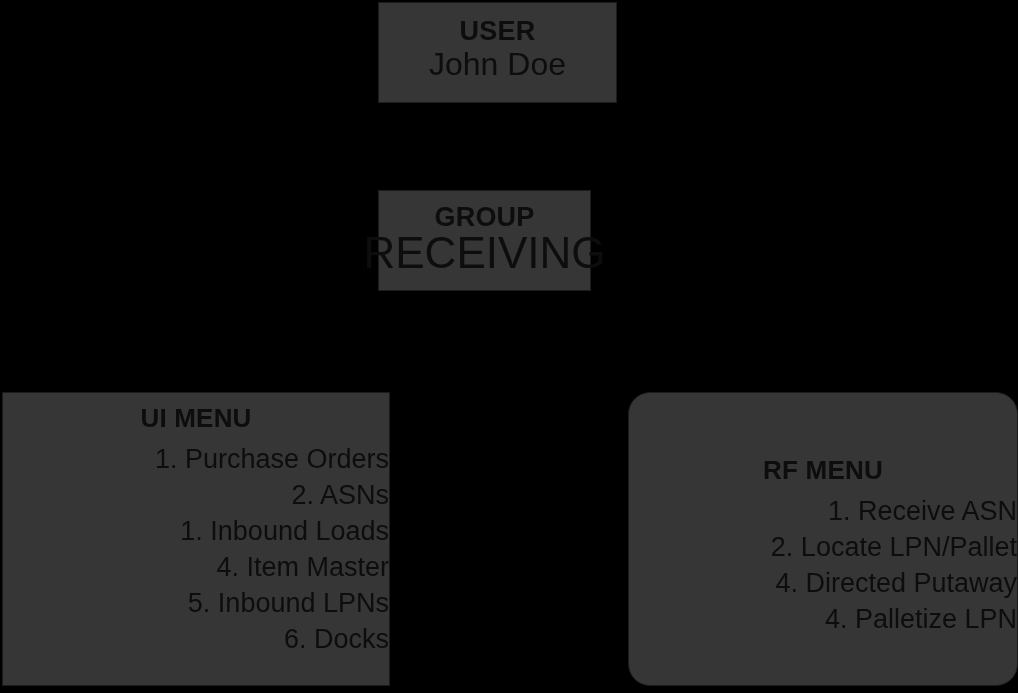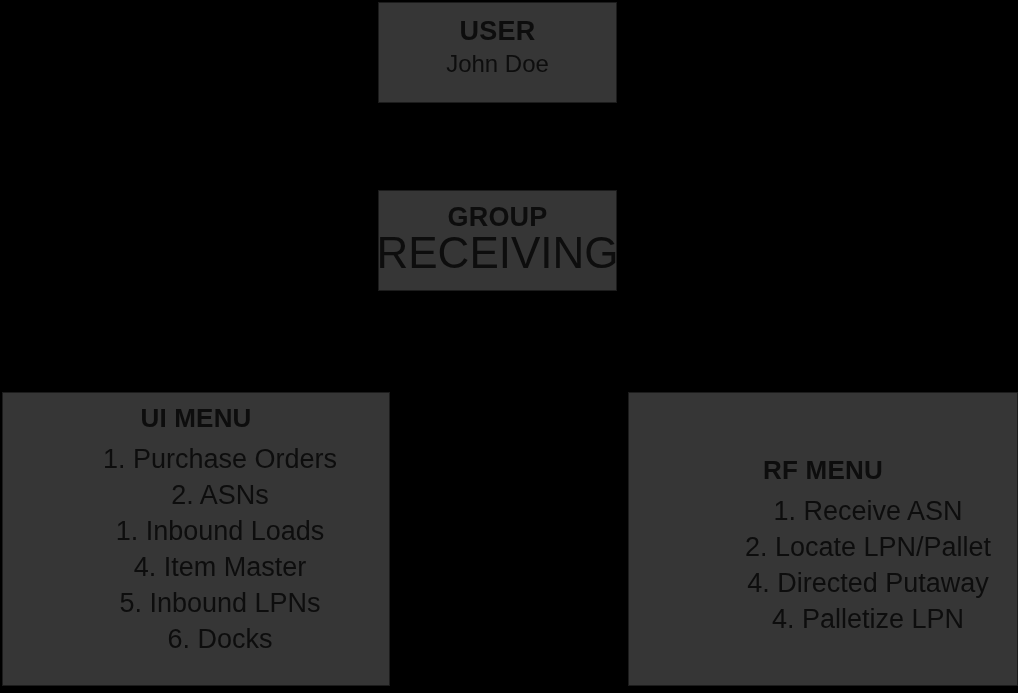--- a/index.html
+++ b/index.html
@@ -55,29 +55,29 @@
     width: 239px;
     height: 101px;
     justify-content: flex-start;
     padding-top: 12px;
   }
   #node-user .node-title {
     font-size: 27px;
     line-height: 32px;
   }
   #node-user .node-subtitle {
-    font-size: 24px;
+    font-size: 32px;
     line-height: 34px;
   }
 
   
   #node-group {
     left: 378px;
     top: 190px;
-    width: 239px;
+    width: 213px;
     height: 101px;
     justify-content: flex-start;
     padding-top: 10px;
   }
   #node-group .node-title {
     font-size: 27px;
     line-height: 32px;
   }
   #node-group .node-subtitle {
     font-size: 44px;
@@ -91,21 +91,21 @@
   .menu-node .node-title {
     font-size: 26px;
     line-height: 30px;
     text-align: center;
     display: block;
   }
   .menu-list {
     list-style: none;
     margin: 0;
     padding: 0;
-    text-align: center;
+    text-align: right;
   }
   .menu-list li {
     font-size: 27px;
     line-height: 36px;
     white-space: nowrap;
   }
 
   #node-ui-menu {
     left: 2px;
     top: 392px;
@@ -117,20 +117,21 @@
     padding-left: 48px;
     margin-top: 8px;
   }
 
   #node-rf-menu {
     left: 628px;
     top: 392px;
     width: 390px;
     height: 294px;
     padding-top: 62px;
+    border-radius: 22px;
   }
   #node-rf-menu .menu-list {
     padding-left: 90px;
     margin-top: 8px;
   }
 </style>
 </head>
 <body>
 
 <div id="diagram-canvas">

